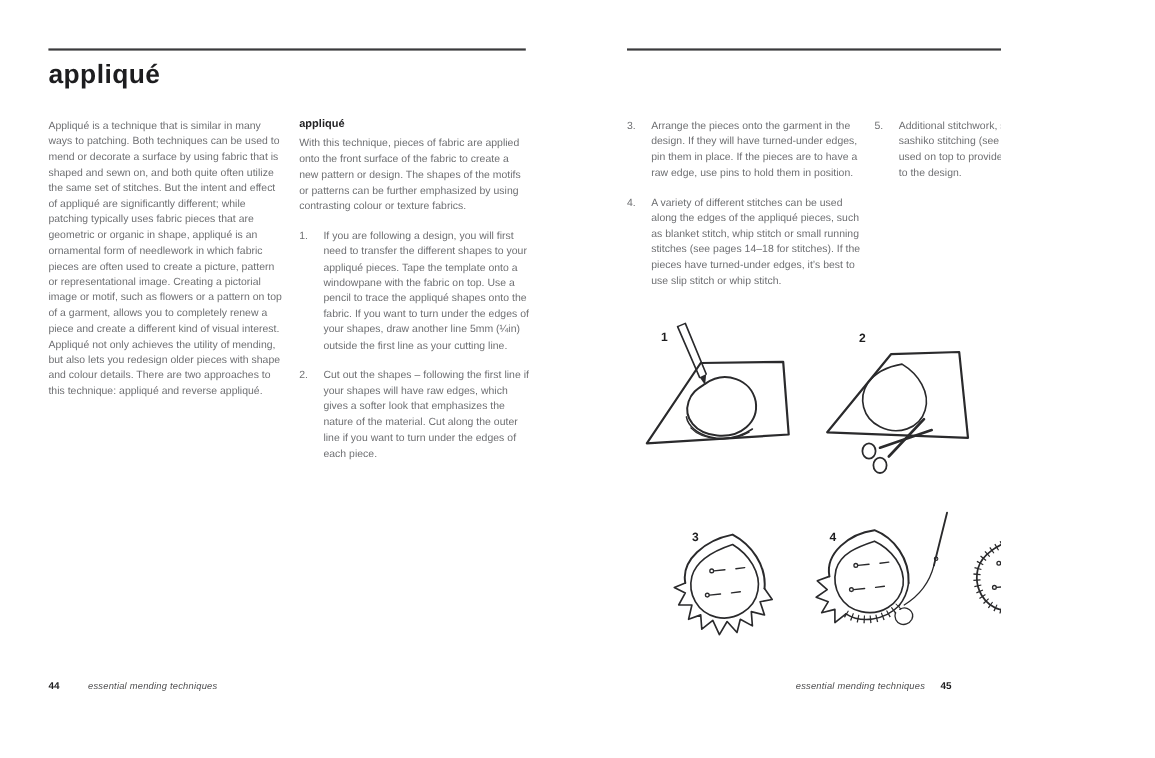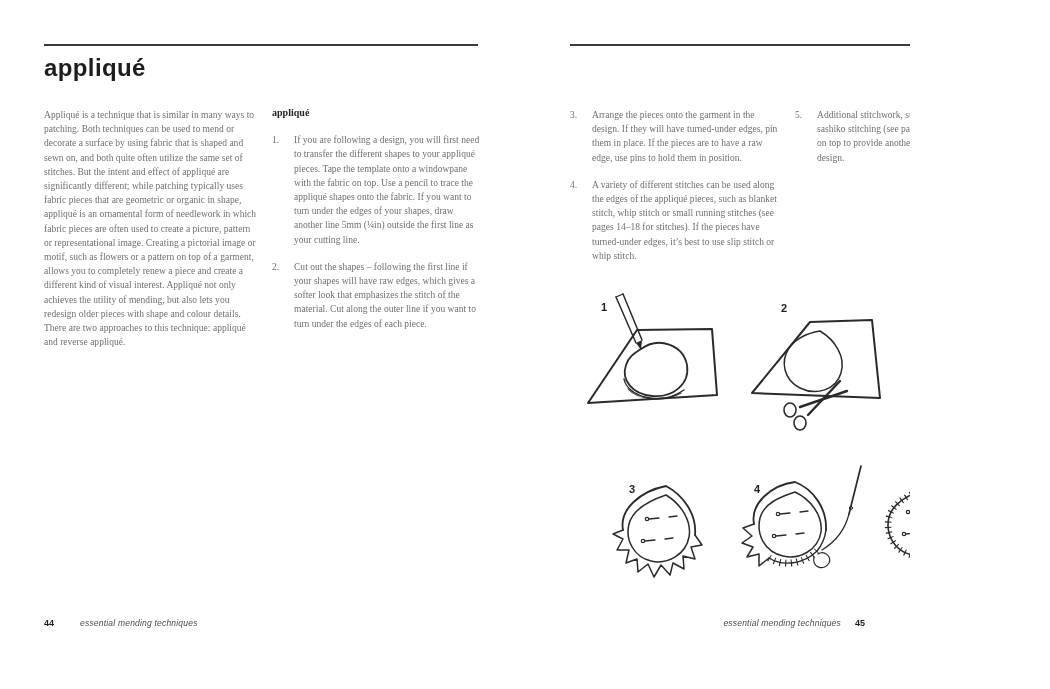--- a/index.html
+++ b/index.html
@@ -8,21 +8,20 @@
     font-family:"Liberation Sans", sans-serif; overflow:hidden;
   }
   .rule { position:absolute; height:2px; background:#3a3a3c; }
   .page-title {
     position:absolute; left:44px; top:54px; font-size:24px; font-weight:bold;
     color:#1d1d1f; letter-spacing:0.4px;
   }
   .col {
     position:absolute; font-size:9.5px; line-height:14.2px; color:#6e6f72;
     letter-spacing:0.02px;
-    font-family:Liberation Serif, serif;
   }
   .subhead { font-size:10px; font-weight:bold; color:#232325; margin:0 0 4px 0; }
   .desc { margin:0; }
   .steps { margin-top:13px; }
   .step { display:flex; margin-bottom:13px; }
   .step-num { width:22px; flex:none; }
   .step-text { flex:1; }
   .footer { position:absolute; top:618px; font-size:8.5px; color:#4c4c4e; }
   .footer .pagenum { font-weight:bold; font-style:normal; font-size:9px; color:#1d1d1f; }
   .footer .foottext { font-style:italic; letter-spacing:0.2px; }
@@ -44,28 +43,29 @@
 
   <div class="rule" style="left:44px; top:44px; width:434px;"></div>
   <div class="rule" style="left:570px; top:44px; width:435px;"></div>
 
   <div class="page-title">appliqué</div>
 
   <div class="col" style="left:44px; top:108px; width:216px;">Appliqué is a technique that is similar in many ways to patching. Both techniques can be used to mend or decorate a surface by using fabric that is shaped and sewn on, and both quite often utilize the same set of stitches. But the intent and effect of appliqué are significantly different; while patching typically uses fabric pieces that are geometric or organic in shape, appliqué is an ornamental form of needlework in which fabric pieces are often used to create a picture, pattern or representational image. Creating a pictorial image or motif, such as flowers or a pattern on top of a garment, allows you to completely renew a piece and create a different kind of visual interest. Appliqué not only achieves the utility of mending, but also lets you redesign older pieces with shape and colour details. There are two approaches to this technique: appliqué and reverse appliqué.</div>
 
   <div class="col" style="left:272px; top:106px; width:210px;">
     <p class="subhead">appliqué</p>
+    <p class="desc">With this technique, pieces of fabric are applied onto the front surface of the fabric to create a new pattern or design. The shapes of the motifs or patterns can be further emphasized by using contrasting colour or texture fabrics.</p>
     <div class="steps">
       <div class="step">
         <span class="step-num">1.</span>
         <span class="step-text">If you are following a design, you will first need to transfer the different shapes to your appliqué pieces. Tape the template onto a windowpane with the fabric on top. Use a pencil to trace the appliqué shapes onto the fabric. If you want to turn under the edges of your shapes, draw another line 5mm (¼in) outside the first line as your cutting line.</span>
       </div>
       <div class="step">
         <span class="step-num">2.</span>
-        <span class="step-text">Cut out the shapes – following the first line if your shapes will have raw edges, which gives a softer look that emphasizes the stitch of the material. Cut along the outer line if you want to turn under the edges of each piece.</span>
+        <span class="step-text">Cut out the shapes – following the first line if your shapes will have raw edges, which gives a softer look that emphasizes the nature of the material. Cut along the outer line if you want to turn under the edges of each piece.</span>
       </div>
     </div>
   </div>
 
   <div class="footer footer-left">
     <span class="pagenum">44</span><span class="foottext">essential mending techniques</span>
   </div>
 
   <div class="col" style="left:570px; top:108px; width:212px;">
     <div class="step">

